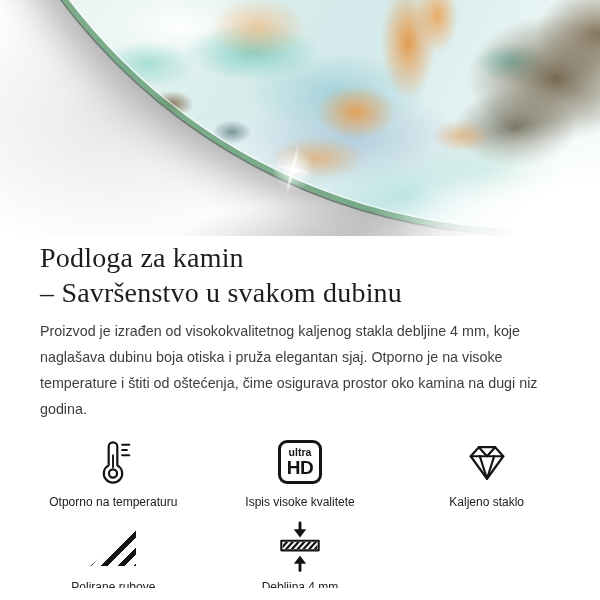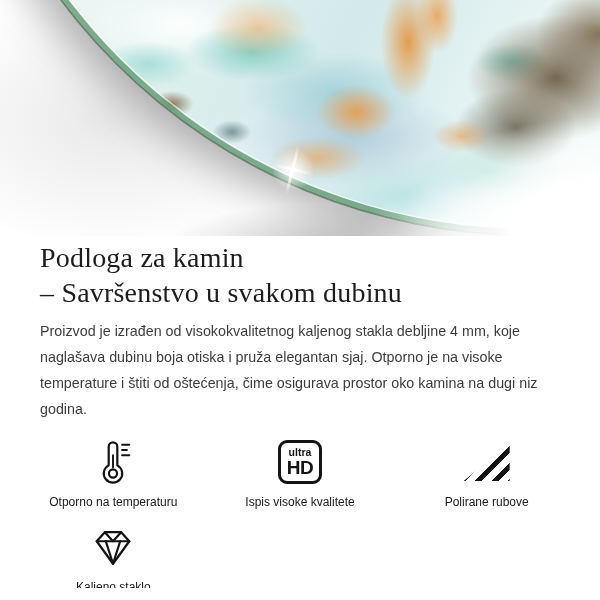--- a/index.html
+++ b/index.html
@@ -140,32 +140,52 @@
           <span class="uhd-top">ultra</span>
           <span class="uhd-bottom">HD</span>
         </div>
       </div>
       <div class="feature-label">Ispis visoke kvalitete</div>
     </div>
 
 
     <div class="feature">
       <div class="icon-box">
-        <div class="stripes"></div>
-      </div>
-      <div class="feature-label">Polirane rubove</div>
-    </div>
-
-    <div class="feature">
-      <div class="icon-box">
         <svg class="fi" width="46" height="42" viewBox="0 0 48 42" stroke-width="2">
           <path d="M7,15 L15.5,5.5 H32.5 L41,15 L24,38.5 Z"></path>
           <path d="M7,15 H41"></path>
           <path d="M15.5,5.5 L24,15 L32.5,5.5"></path>
           <path d="M16.5,15 L24,38.5 M31.5,15 L24,38.5"></path>
         </svg>
       </div>
       <div class="feature-label">Kaljeno staklo</div>
     </div>
 
+    <div class="feature">
+      <div class="icon-box">
+        <div class="stripes"></div>
+      </div>
+      <div class="feature-label">Polirane rubove</div>
+    </div>
+
+    <div class="feature">
+      <div class="icon-box">
+        <svg class="fi" width="46" height="52" viewBox="0 0 48 54">
+          <defs>
+              <clipPath id="barclip">
+                <rect x="6" y="21.8" width="36" height="7.4"></rect>
+              </clipPath>
+            </defs>
+          <path d="M24,2 V8.5" stroke-width="3"></path>
+          <polygon points="17.5,8.5 30.5,8.5 24,17" fill="#141414" stroke="none"></polygon>
+          <rect x="4.5" y="20.5" width="39" height="10" fill="#ffffff" stroke-width="2.2"></rect>
+          <g clip-path="url(#barclip)" stroke-width="2.4">
+            <path d="M2,31 L12,20 M8,31 L18,20 M14,31 L24,20 M20,31 L30,20 M26,31 L36,20 M32,31 L42,20 M38,31 L48,20"></path>
+          </g>
+          <polygon points="17.5,44.5 30.5,44.5 24,36" fill="#141414" stroke="none"></polygon>
+          <path d="M24,44.5 V51.5" stroke-width="3"></path>
+        </svg>
+      </div>
+      <div class="feature-label">Debljina 4 mm</div>
+    </div>
 
   </div>
 </div>
 
 </body></html>

